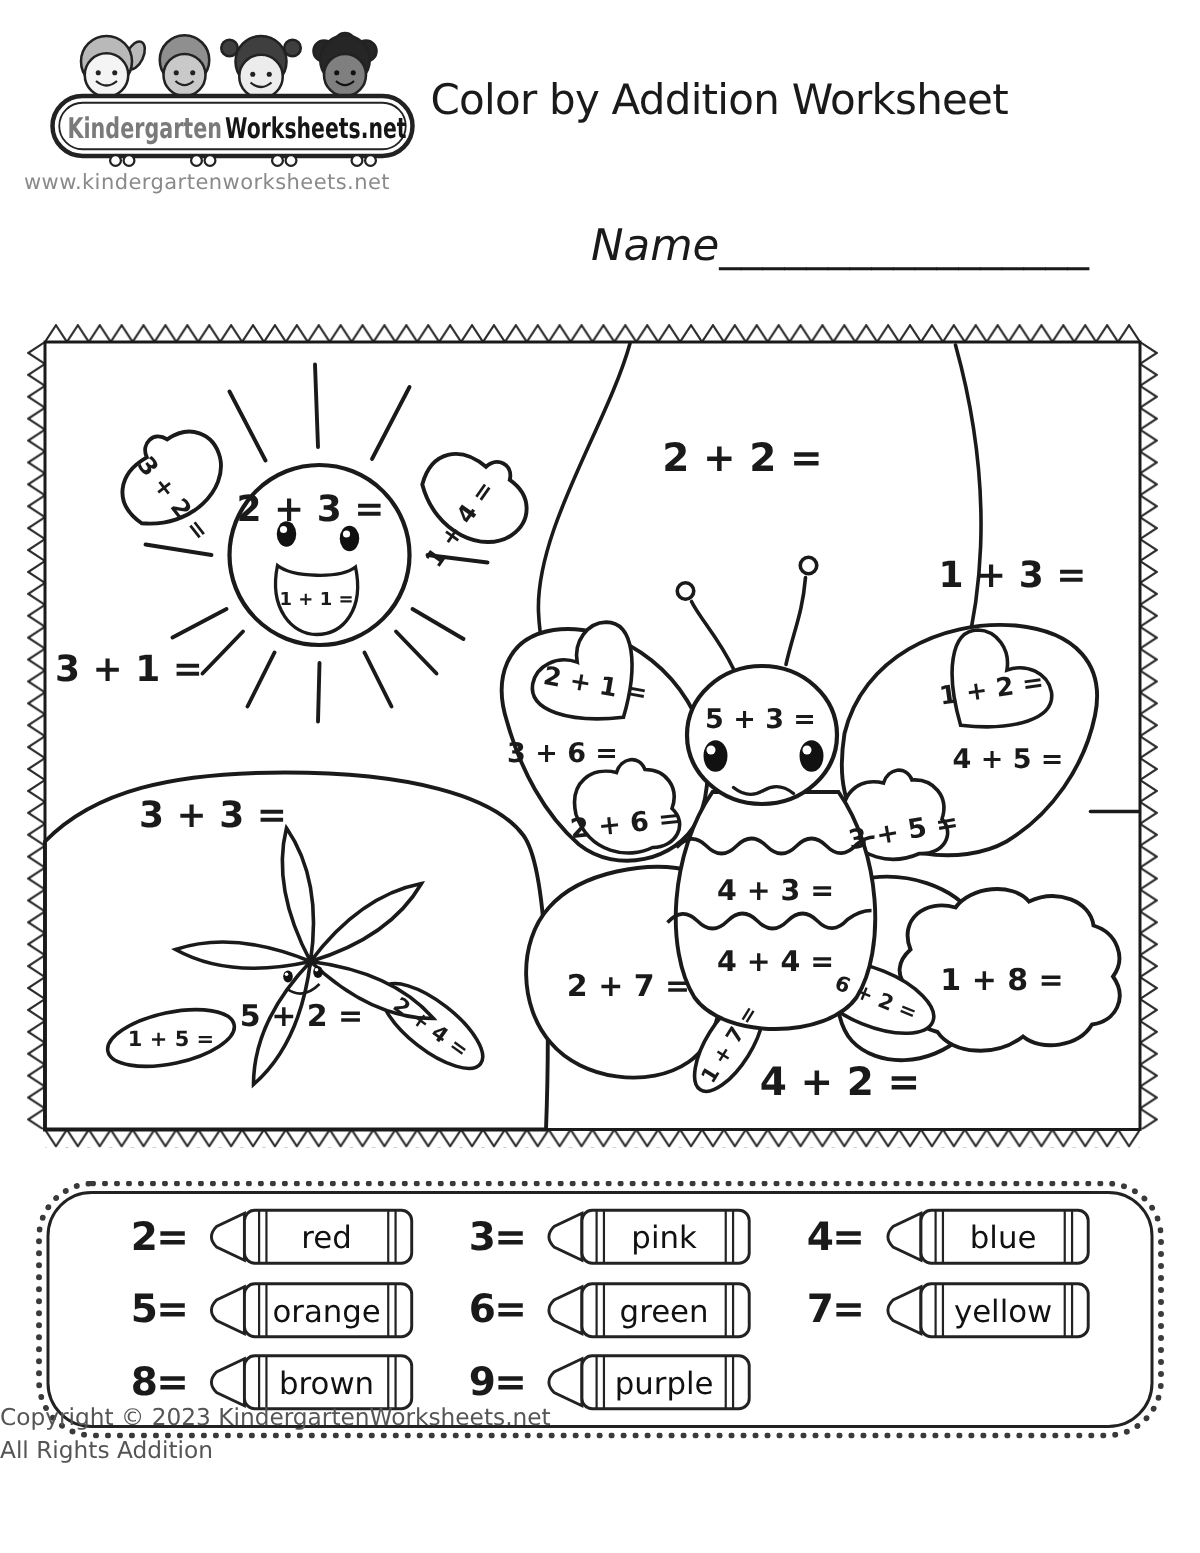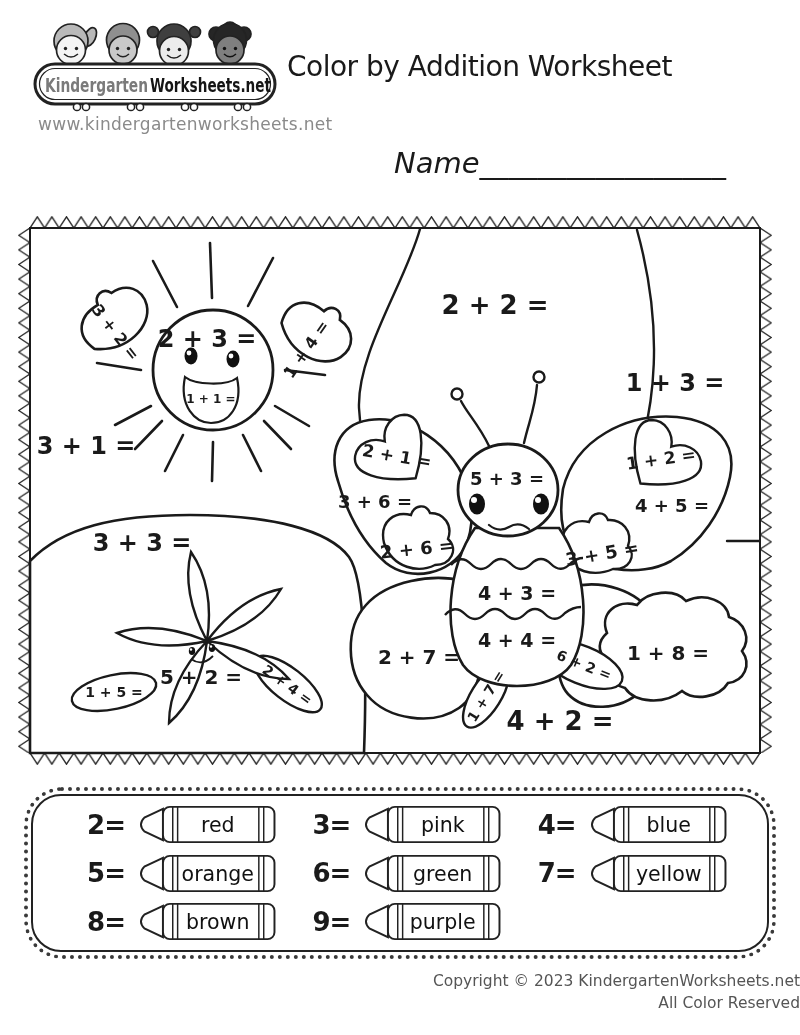--- a/index.html
+++ b/index.html
@@ -1,40 +1,40 @@
 <!DOCTYPE html>
 <html><head>
 <meta charset="utf-8">
 <style>
   html,body{margin:0;padding:0;}
   body{
     width:800px;height:1035px;position:relative;background:#ffffff;
     font-family:"DejaVu Sans",sans-serif;color:#1a1a1a;overflow:hidden;
   }
   .logo-svg{position:absolute;left:33px;top:10px;}
-  .logo-url{position:absolute;left:38px;top:114px;width:256px;text-align:center;
-    font-size:17px;color:#8a8a8a;letter-spacing:.3px;}
+  .logo-url{position:absolute;left:10px;top:114px;width:256px;text-align:center;
+    font-size:14px;color:#8a8a8a;letter-spacing:.3px;}
   .title{position:absolute;left:287px;top:50px;font-size:28px;white-space:nowrap;
     letter-spacing:-.5px;}
   .name-row{position:absolute;left:394px;top:146px;font-size:29px;white-space:nowrap;font-style:italic;}
   .picture{position:absolute;left:15px;top:213px;}
   .picture text{font-family:"DejaVu Sans",sans-serif;font-weight:bold;fill:#1a1a1a;
     text-anchor:middle;}
   .key{position:absolute;left:24px;top:787px;width:752px;height:172px;
     border:4px dotted #3a3a3a;border-radius:38px;box-sizing:border-box;padding:3px;}
   .key-inner{width:100%;height:100%;border:2.5px solid #222;border-radius:30px;
     box-sizing:border-box;display:grid;grid-template-columns:1fr 1fr 1fr;
     align-content:space-evenly;padding:4px 10px 4px 48px;}
   .key-item{display:flex;align-items:center;gap:7px;height:48px;}
   .key-num{font-size:26px;font-weight:bold;min-width:44px;text-align:right;
     letter-spacing:-1px;}
   .crayon{width:148px;height:45px;}
   .crayon text{font-family:"DejaVu Sans",sans-serif;font-size:21px;fill:#111;
     text-anchor:middle;}
-  .footer{position:absolute;left:0;top:970px;width:100%;text-align:right;
+  .footer{position:absolute;left:0;top:934px;width:100%;text-align:left;
     font-size:15.5px;color:#555;line-height:1.42;}
   .logo-brand{font-weight:bold;}
 </style>
 </head>
 <body>
 
 <svg class="logo-svg" width="244" height="102" viewBox="0 0 244 102">
   <g stroke="#222" stroke-width="1.7">
     <ellipse cx="57" cy="27" rx="5.5" ry="10" transform="rotate(25 57 27)" fill="#b9b9b9"></ellipse>
     <circle cx="38" cy="31" r="17" fill="#b9b9b9"></circle>
@@ -333,14 +333,14 @@
         <text x="87" y="31">purple</text>
       </svg>
     </div>
 
     <div class="key-item"></div>
   </div>
 </div>
 
 <div class="footer">
   <div>Copyright © 2023 KindergartenWorksheets.net</div>
-  <div>All Color Reserved</div>
+  <div>All Rights Addition</div>
 </div>
 
 </body></html>

